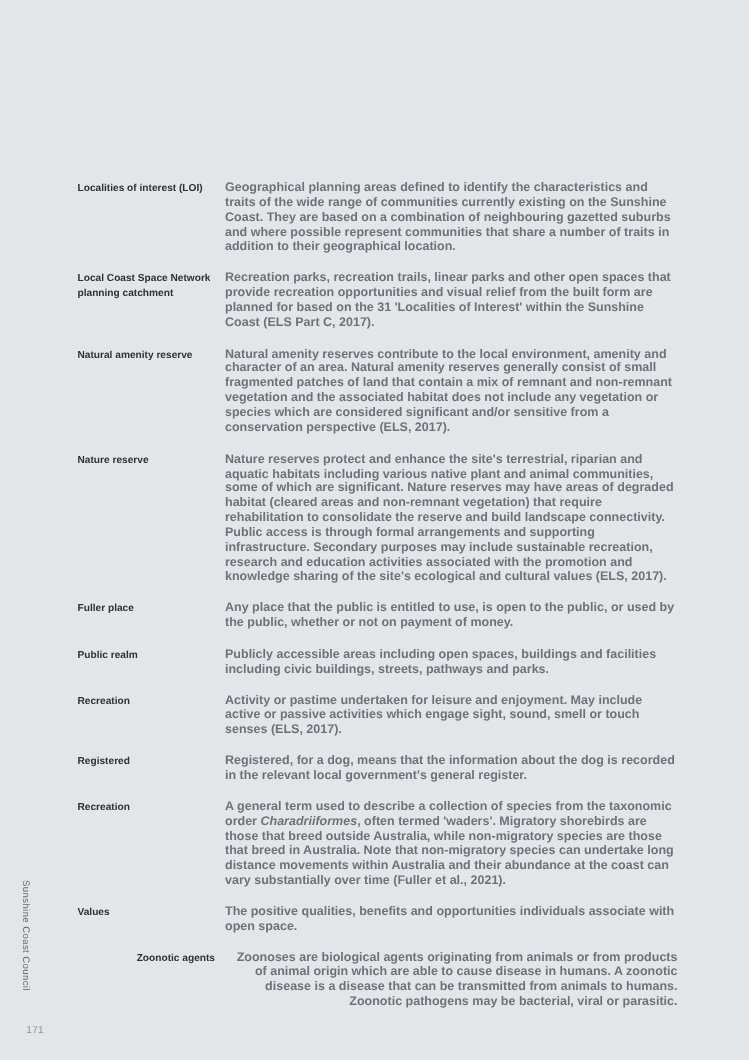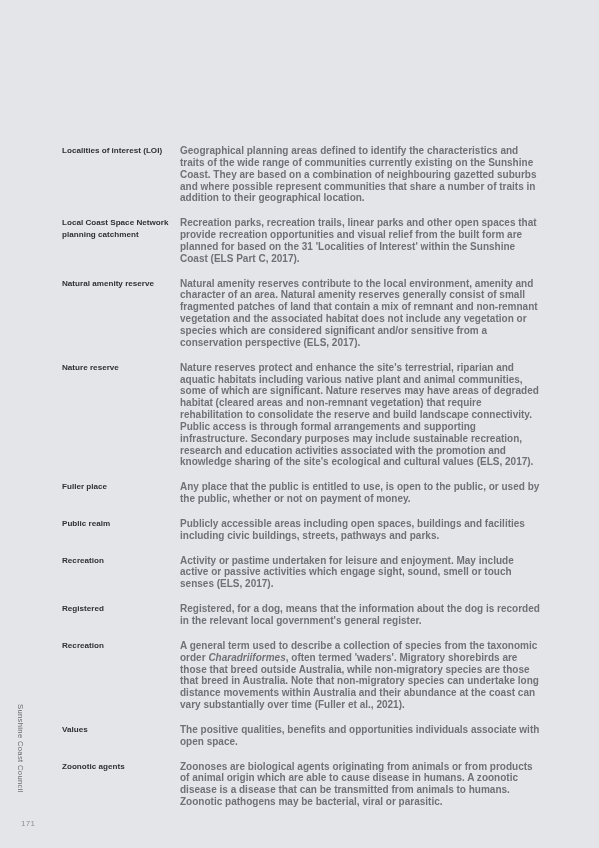--- a/index.html
+++ b/index.html
@@ -59,20 +59,21 @@
     top: 145px;
     width: 480px;
   }
   .entry {
     display: flex;
     align-items: flex-start;
     margin-bottom: 13px;
   }
   .entry:last-child {
     margin-bottom: 0;
+    text-align: right;
   }
   .term {
     flex: 0 0 118px;
     width: 118px;
     box-sizing: border-box;
     padding-right: 8px;
     font-size: 8.1px;
     font-weight: bold;
     line-height: 11.8px;
     color: #2f3033;

